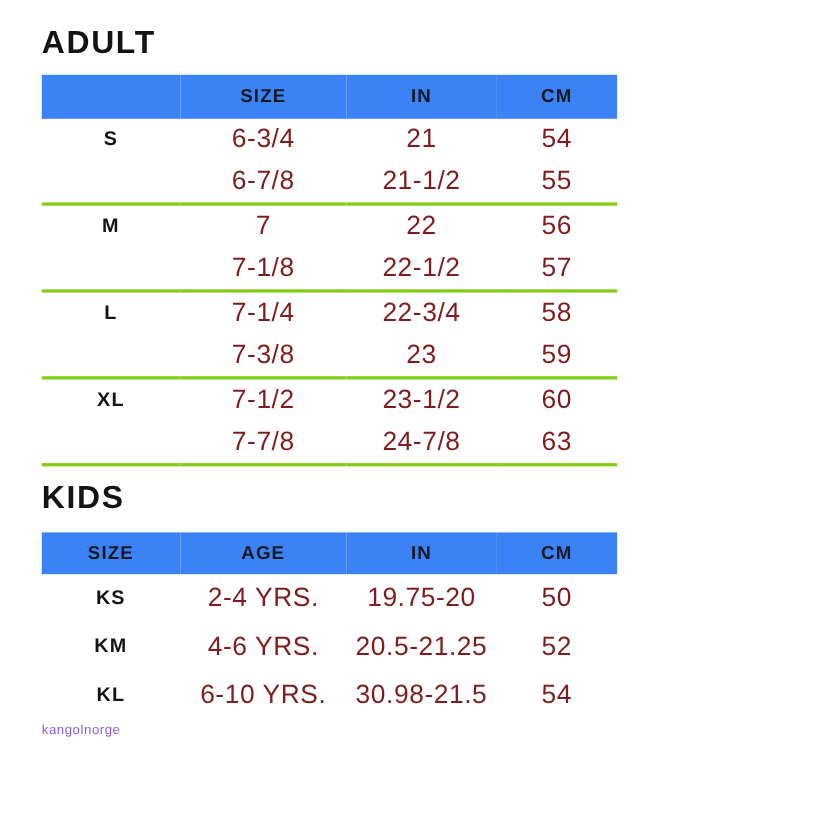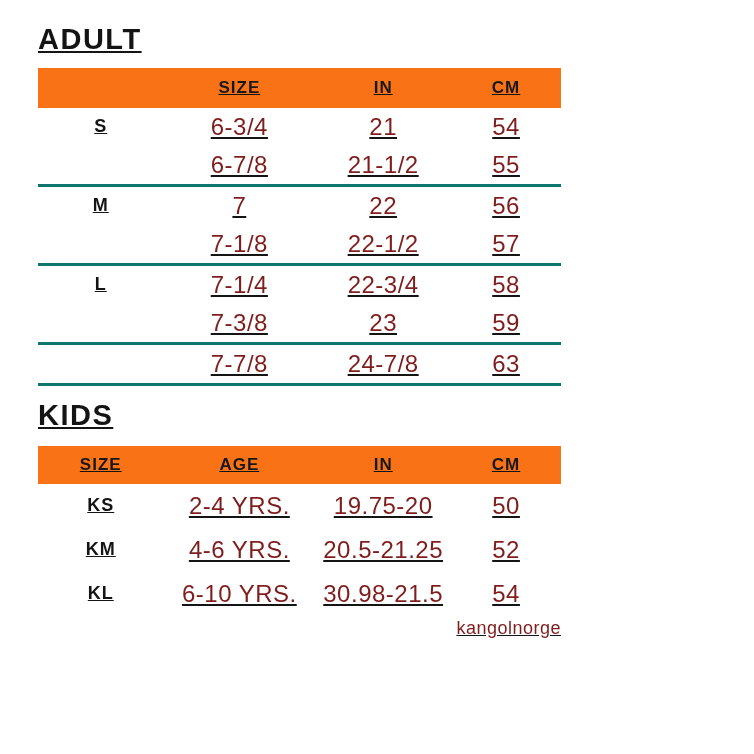--- a/index.html
+++ b/index.html
@@ -6,41 +6,40 @@
   body {
     width: 754px; height: 754px;
     font-family: "Liberation Sans", sans-serif;
     color: #141414;
   }
   .page {
     box-sizing: border-box;
     width: 617px; height: 754px;
     padding: 24px 56px 0 38px;
     overflow: hidden;
-    text-decoration: underline;
   }
   .section-title {
     margin: 0;
     font-size: 29px;
     font-weight: 700;
     letter-spacing: 1.5px;
     line-height: 1.1;
     color: #141414;
   }
   table {
     width: 100%;
     border-collapse: collapse;
     table-layout: fixed;
   }
   col.c1 { width: 24%; }
   col.c2 { width: 29%; }
   col.c3 { width: 26%; }
   col.c4 { width: 21%; }
   thead th {
-    background: #f97316;
+    background: #3b82f6;
     height: 40px;
     font-size: 17px;
     font-weight: 700;
     letter-spacing: 1px;
     text-align: center;
     color: #17181c;
     padding: 0;
   }
   tbody td {
     text-align: center;
@@ -51,32 +50,32 @@
     padding: 0;
   }
   .adult-table { margin-top: 12px; }
   .adult-table tbody td { height: 38px; }
   .label-cell {
     font-size: 18px;
     font-weight: 700;
     letter-spacing: 1px;
     color: #141414;
   }
-  tr.group-end td { border-bottom: 3px solid #0f766e; }
+  tr.group-end td { border-bottom: 3px solid #84cc16; }
   .kids-title { margin-top: 14px; }
   .kids-table { margin-top: 14px; }
   .kids-table thead th { height: 38px; }
   .kids-table tbody td { height: 44px; }
   .footer {
     margin-top: 2px;
-    text-align: right;
-    font-size: 18px;
+    text-align: left;
+    font-size: 12px;
     font-weight: 300;
     letter-spacing: 0.5px;
-    color: #7f1d1d;
+    color: #8b5cf6;
   }
 </style>
 </head>
 <body>
 
 <div class="page">
 
   <h2 class="section-title">ADULT</h2>
 
   <table class="adult-table">
@@ -124,20 +123,26 @@
         <td>7-1/4</td>
         <td>22-3/4</td>
         <td>58</td>
       </tr>
       <tr class="group-end">
         <td class="label-cell"></td>
         <td>7-3/8</td>
         <td>23</td>
         <td>59</td>
       </tr>
+      <tr>
+        <td class="label-cell">XL</td>
+        <td>7-1/2</td>
+        <td>23-1/2</td>
+        <td>60</td>
+      </tr>
       <tr class="group-end">
         <td class="label-cell"></td>
         <td>7-7/8</td>
         <td>24-7/8</td>
         <td>63</td>
       </tr>
     </tbody>
   </table>
 
   <h2 class="section-title kids-title">KIDS</h2>

